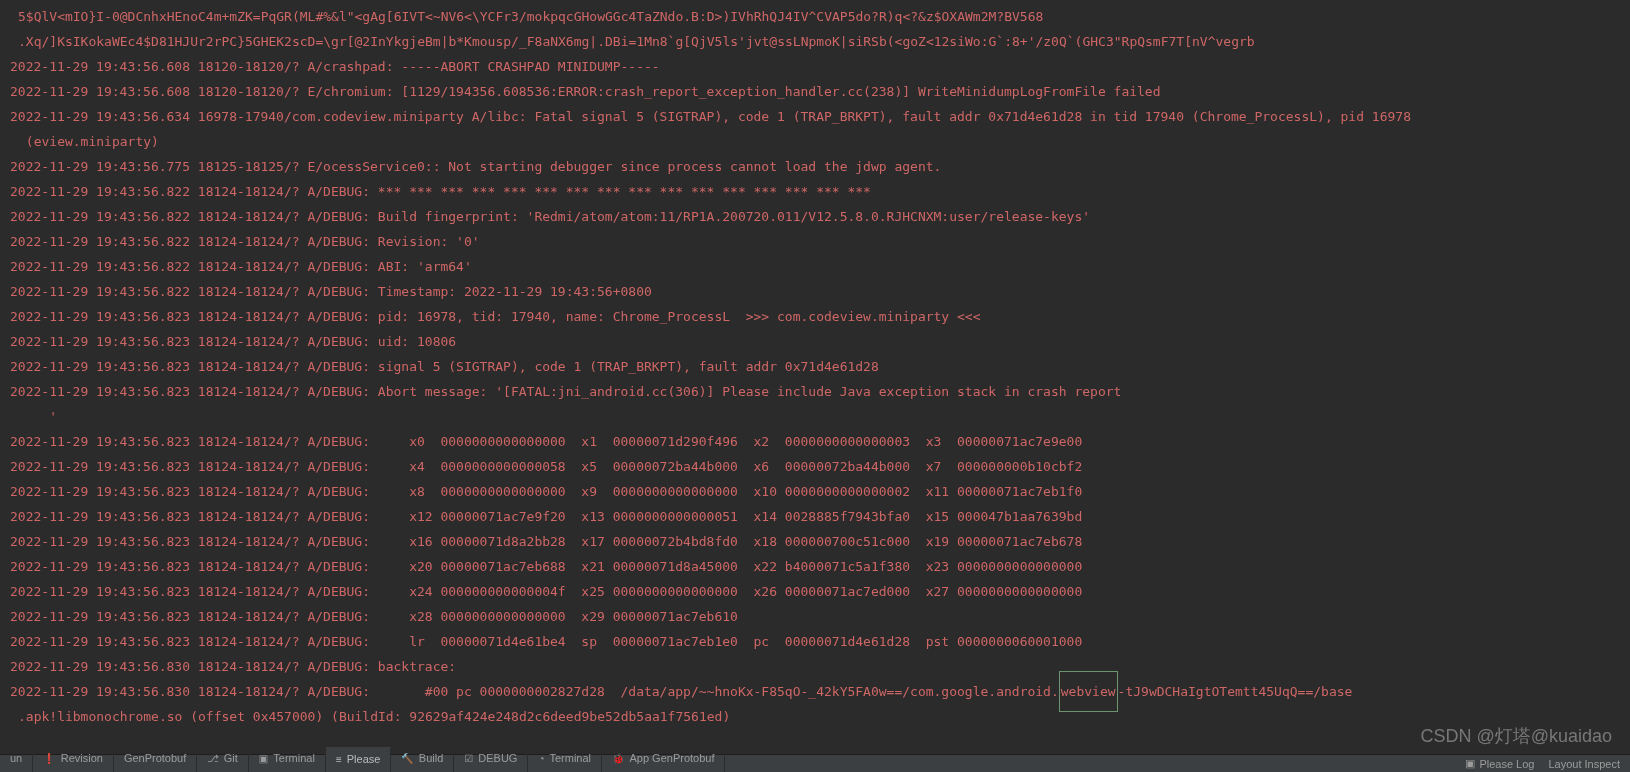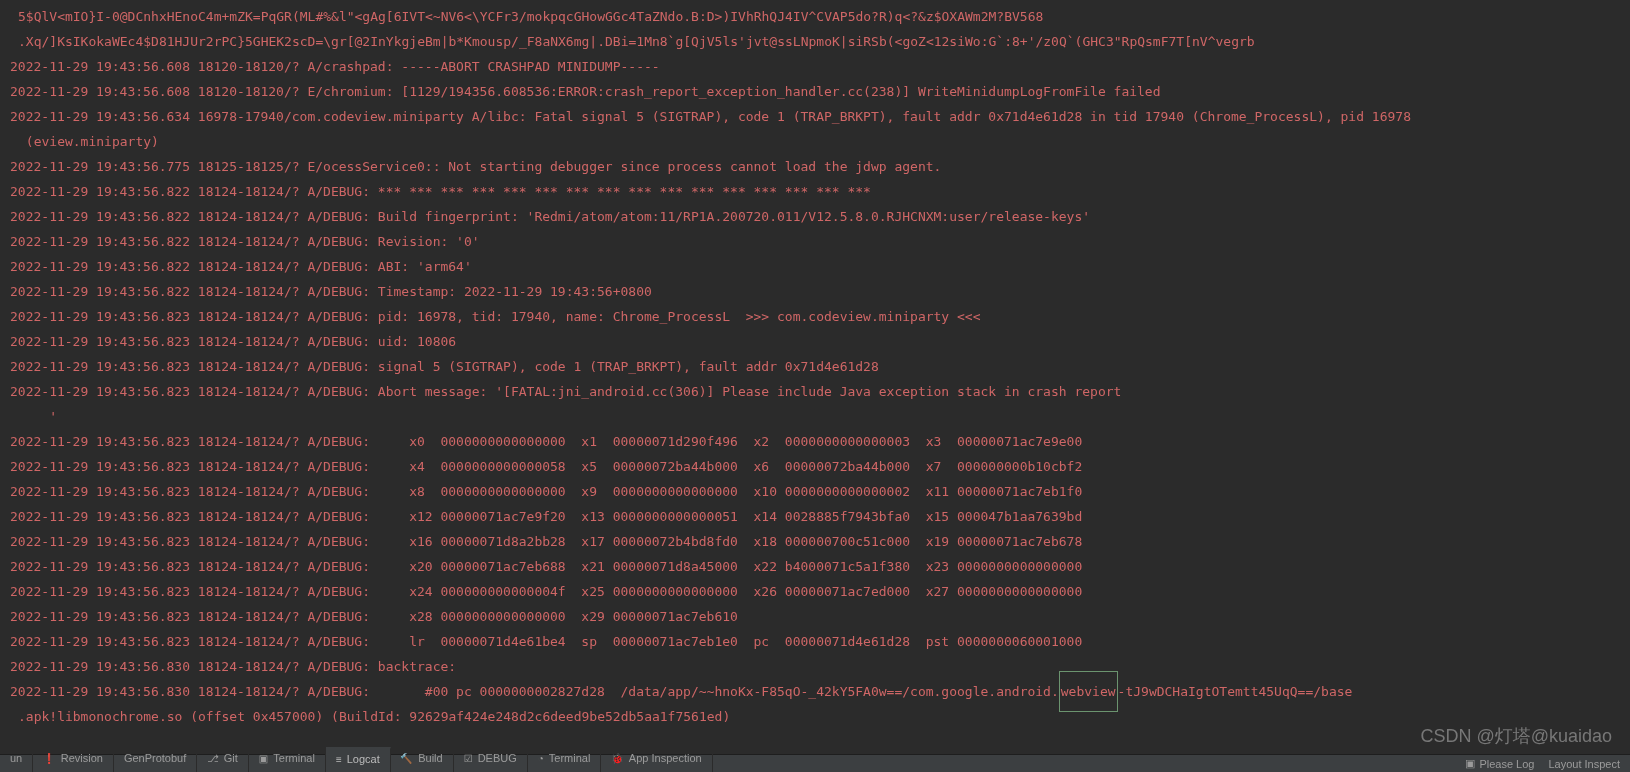--- a/index.html
+++ b/index.html
@@ -92,37 +92,37 @@
   <div class="tab">
       <span class="icn">⎇</span>
       <span>Git</span>
     </div>
   <div class="tab">
       <span class="icn">▣</span>
       <span>Terminal</span>
     </div>
   <div class="tab active">
       <span class="icn">≡</span>
-      <span>Logcat</span>
+      <span>Please</span>
     </div>
   <div class="tab">
       <span class="icn">🔨</span>
       <span>Build</span>
     </div>
   <div class="tab">
       <span class="icn">☑</span>
       <span>DEBUG</span>
     </div>
   <div class="tab">
       <span class="icn">◔</span>
       <span>Terminal</span>
     </div>
   <div class="tab">
       <span class="icn">🐞</span>
-      <span>App Inspection</span>
+      <span>App GenProtobuf</span>
     </div>
   <div class="right">
     <div class="evt">
         <span class="icn">▣</span>
         <span>Please Log</span>
       </div>
     <div class="evt">
         <span>Layout Inspect</span>
       </div>
   </div>

